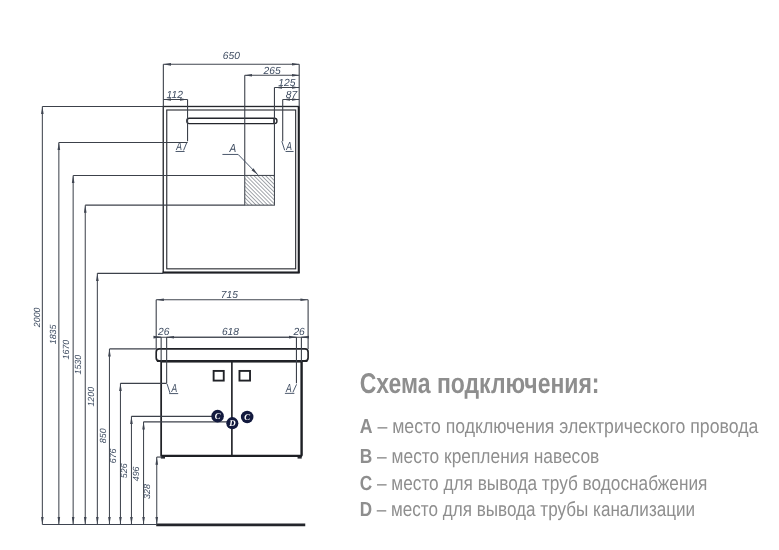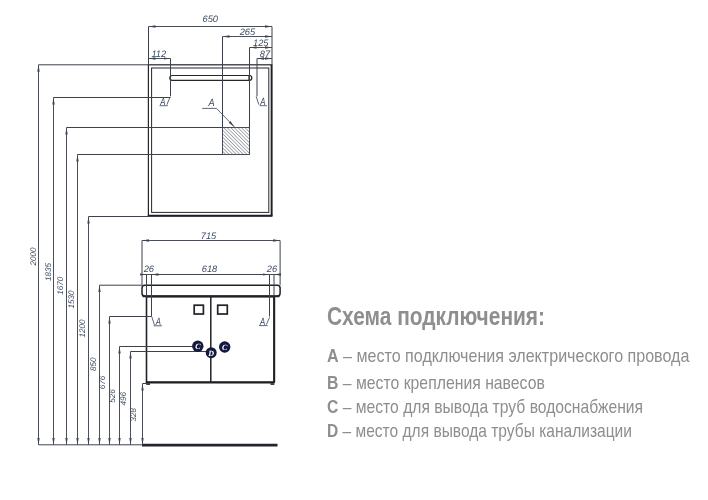--- a/index.html
+++ b/index.html
@@ -4,21 +4,21 @@
 <style>
   html,body{margin:0;padding:0;background:#ffffff;width:708px;height:500px;overflow:hidden;}
   svg{display:block}
   .dim{font-family:"Liberation Sans",sans-serif;font-style:italic;font-size:9.3px;fill:#3e4c61}
   .lbl{font-family:"Liberation Sans",sans-serif;font-style:italic;font-size:10.5px;fill:#3e4c61}
   .circ{font-family:"Liberation Serif",serif;font-style:italic;font-weight:bold;font-size:8px;fill:#ffffff}
   .leg{position:absolute;left:327px;font-family:"Liberation Sans",sans-serif;color:#8e8e8e;white-space:nowrap;transform-origin:0 50%;}
 </style>
 </head>
 <body>
-<div style="position:relative;width:708px;height:352px;">
+<div style="position:relative;width:708px;height:352px;margin-top:32px;">
 <svg width="708" height="500" viewBox="0 0 708 500" text-rendering="geometricPrecision">
 <defs>
   <marker id="ah" viewBox="0 -1.6 7.2 3.2" refX="7" refY="0" markerWidth="7.2" markerHeight="3.2" markerUnits="userSpaceOnUse" orient="auto-start-reverse">
     <path d="M7.1,0 L0,1.2 L0,-1.2 Z" fill="#3e4450"></path>
   </marker>
   <pattern id="hatch" width="2.5" height="2.5" patternUnits="userSpaceOnUse" patternTransform="rotate(-45)">
     <line x1="0" y1="0" x2="0" y2="2.5" stroke="#575d68" stroke-width="1.0"></line>
   </pattern>
 </defs>
 

